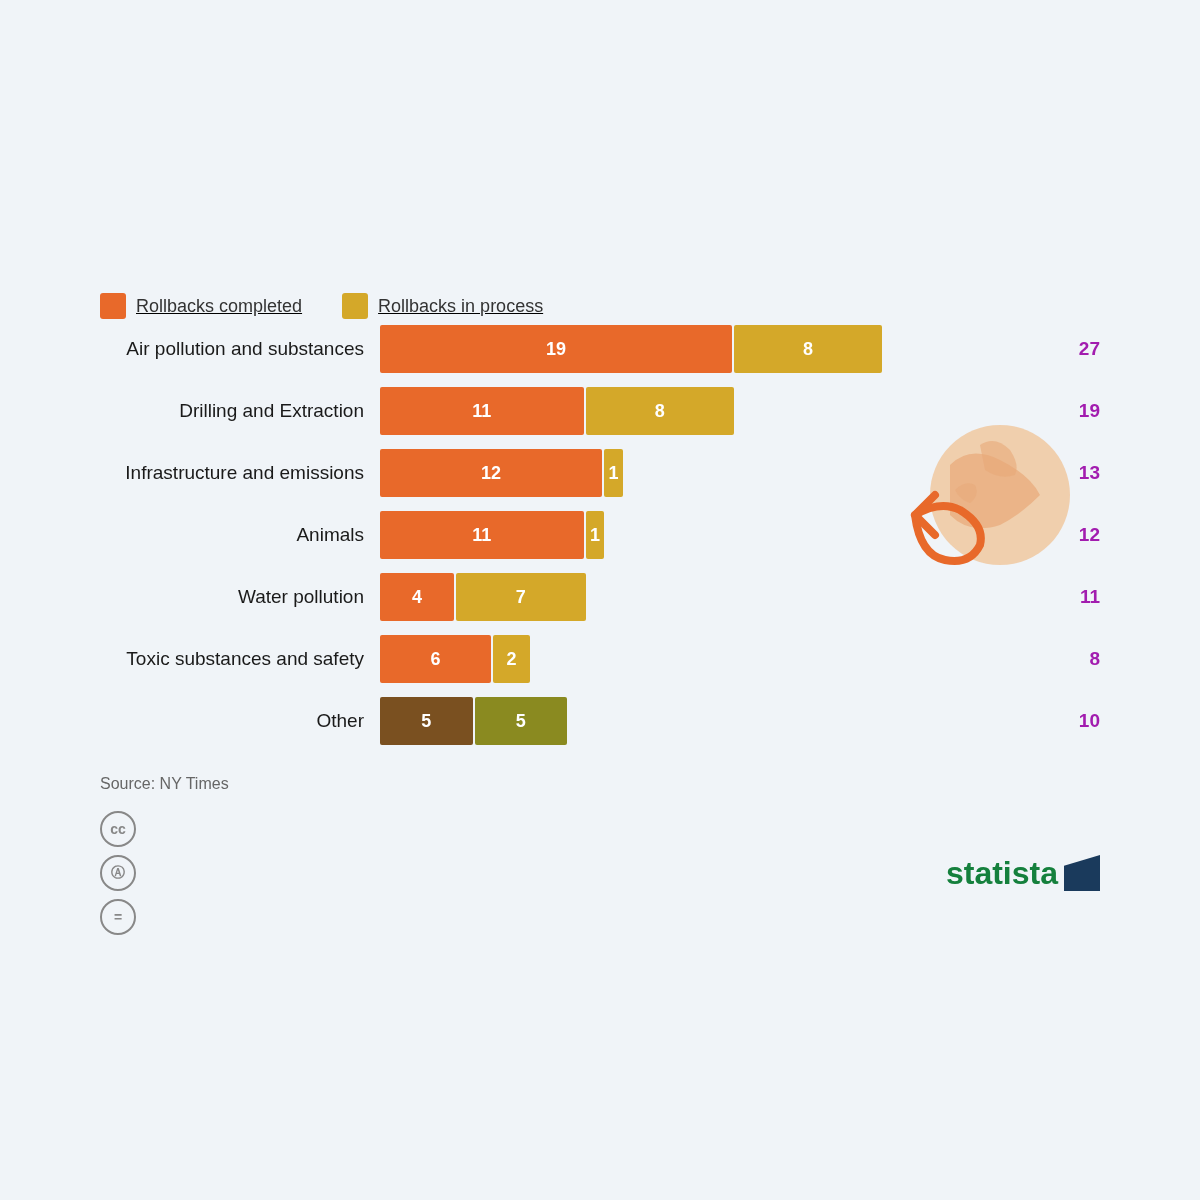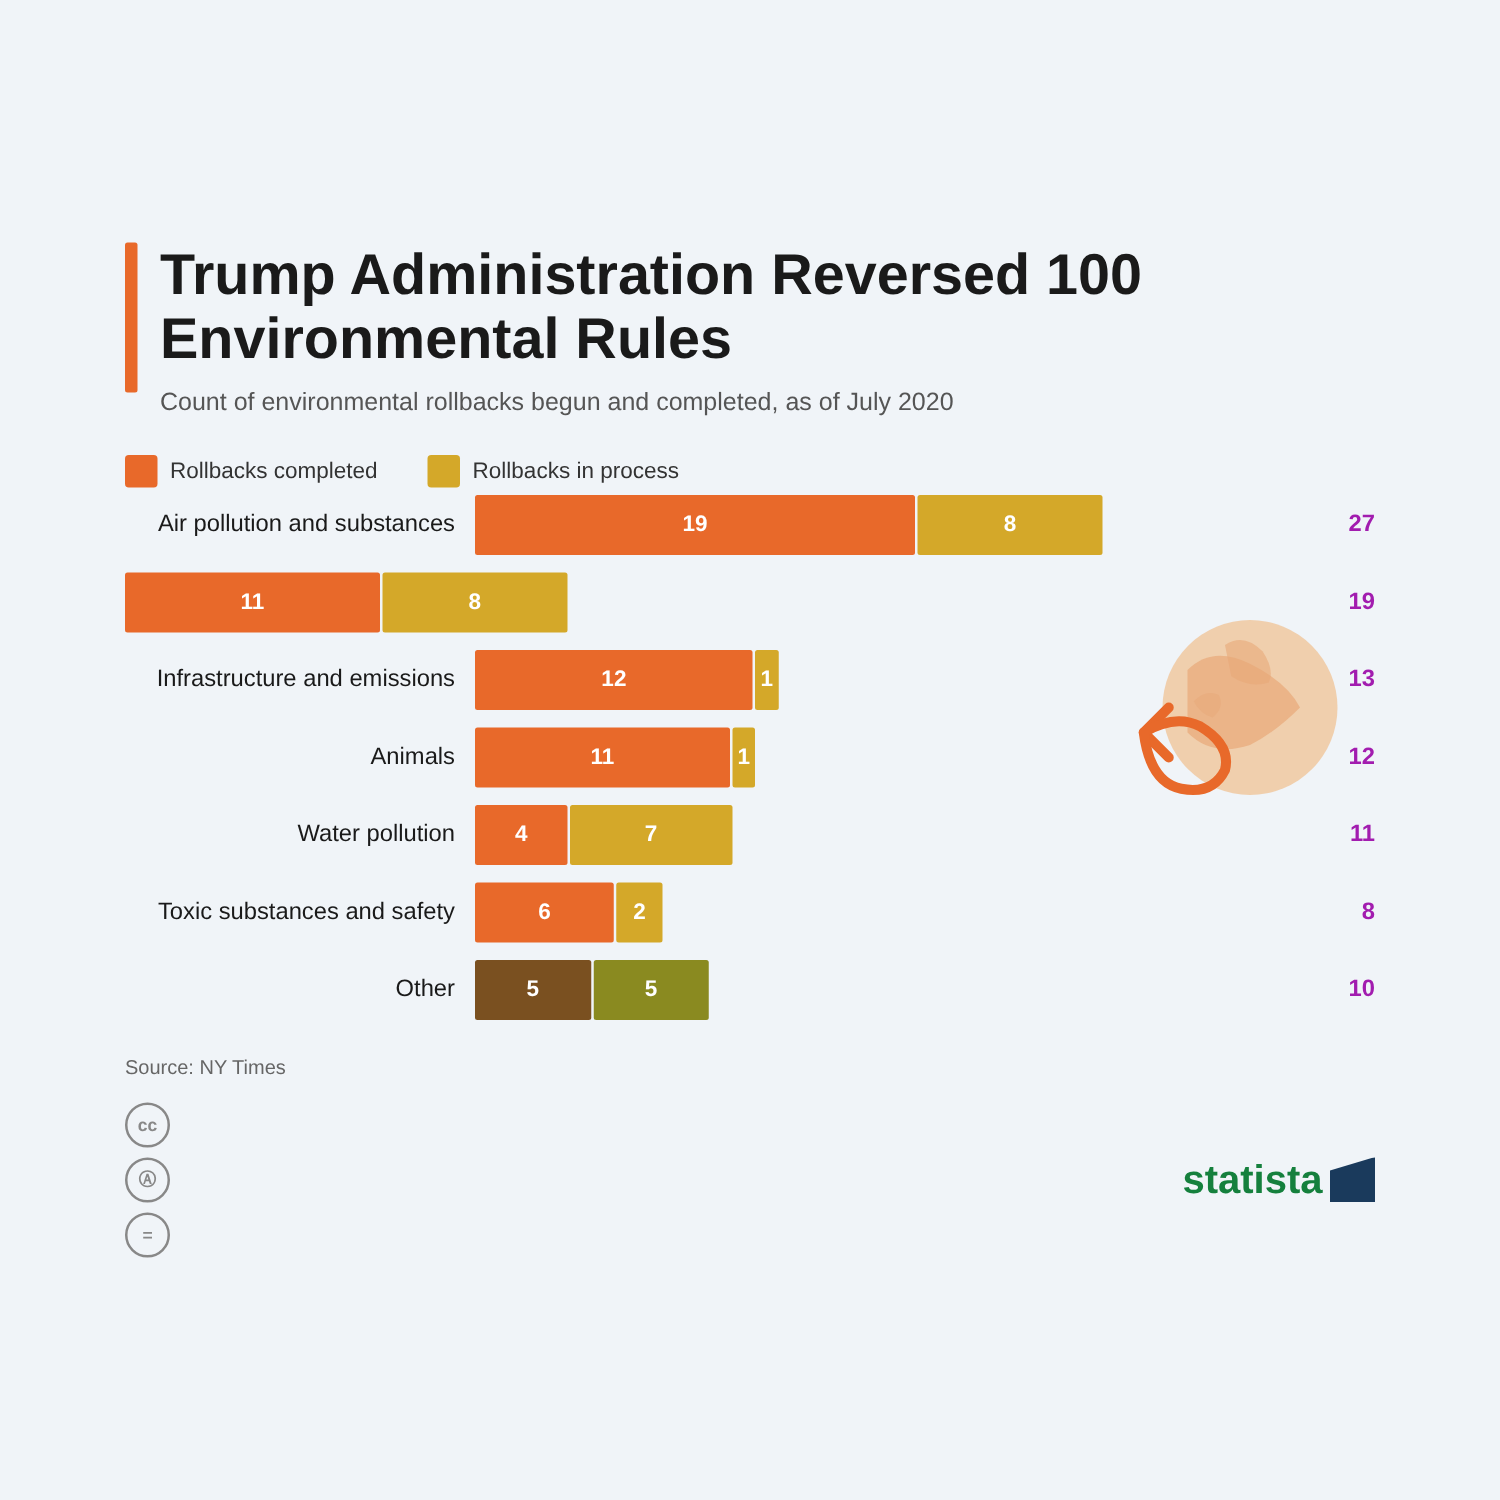--- a/index.html
+++ b/index.html
@@ -43,20 +43,21 @@
     .subtitle {
       font-size: 20px;
       color: #555;
       font-weight: 400;
       line-height: 1.4;
     }
     .legend {
       display: flex;
       gap: 40px;
       margin: 28px 0 6px 0;
+      text-decoration: underline;
     }
     .legend-item {
       display: flex;
       align-items: center;
       gap: 10px;
       font-size: 18px;
       color: #333;
     }
     .legend-swatch {
       width: 26px;
@@ -154,27 +155,20 @@
       height: 180px;
     }
     .chart-wrapper {
       position: relative;
     }
   </style>
 </head>
 <body>
 
 <div class="card">
-  <div class="header">
-    <div class="orange-bar"></div>
-    <div class="title-block">
-      <div class="main-title">Trump Administration Reversed 100 Environmental Rules</div>
-      <div class="subtitle">Count of environmental rollbacks begun and completed, as of July 2020</div>
-    </div>
-  </div>
 
   <div class="legend">
     <div class="legend-item">
       <div class="legend-swatch" style="background:#e8692a;"></div>
       <span>Rollbacks completed</span>
     </div>
     <div class="legend-item">
       <div class="legend-swatch" style="background:#d4a829;"></div>
       <span>Rollbacks in process</span>
     </div>
@@ -184,20 +178,21 @@
     <div class="chart-area" id="chart-area">
     <div class="bar-row">
           <div class="bar-label">Air pollution and substances</div>
           <div class="bars">
             <div class="bar-segment" style="width: 351.852px; background: rgb(232, 105, 42); margin-right: 2px;">19</div>
             <div class="bar-segment" style="width: 148.148px; background: rgb(212, 168, 41);">8</div>
           </div>
           <div class="bar-total">27</div>
         </div>
         <div class="bar-row">
+          <div class="bar-label">Drilling and Extraction</div>
           <div class="bars">
             <div class="bar-segment" style="width: 203.704px; background: rgb(232, 105, 42); margin-right: 2px;">11</div>
             <div class="bar-segment" style="width: 148.148px; background: rgb(212, 168, 41);">8</div>
           </div>
           <div class="bar-total">19</div>
         </div>
         <div class="bar-row">
           <div class="bar-label">Infrastructure and emissions</div>
           <div class="bars">
             <div class="bar-segment" style="width: 222.222px; background: rgb(232, 105, 42); margin-right: 2px;">12</div>

